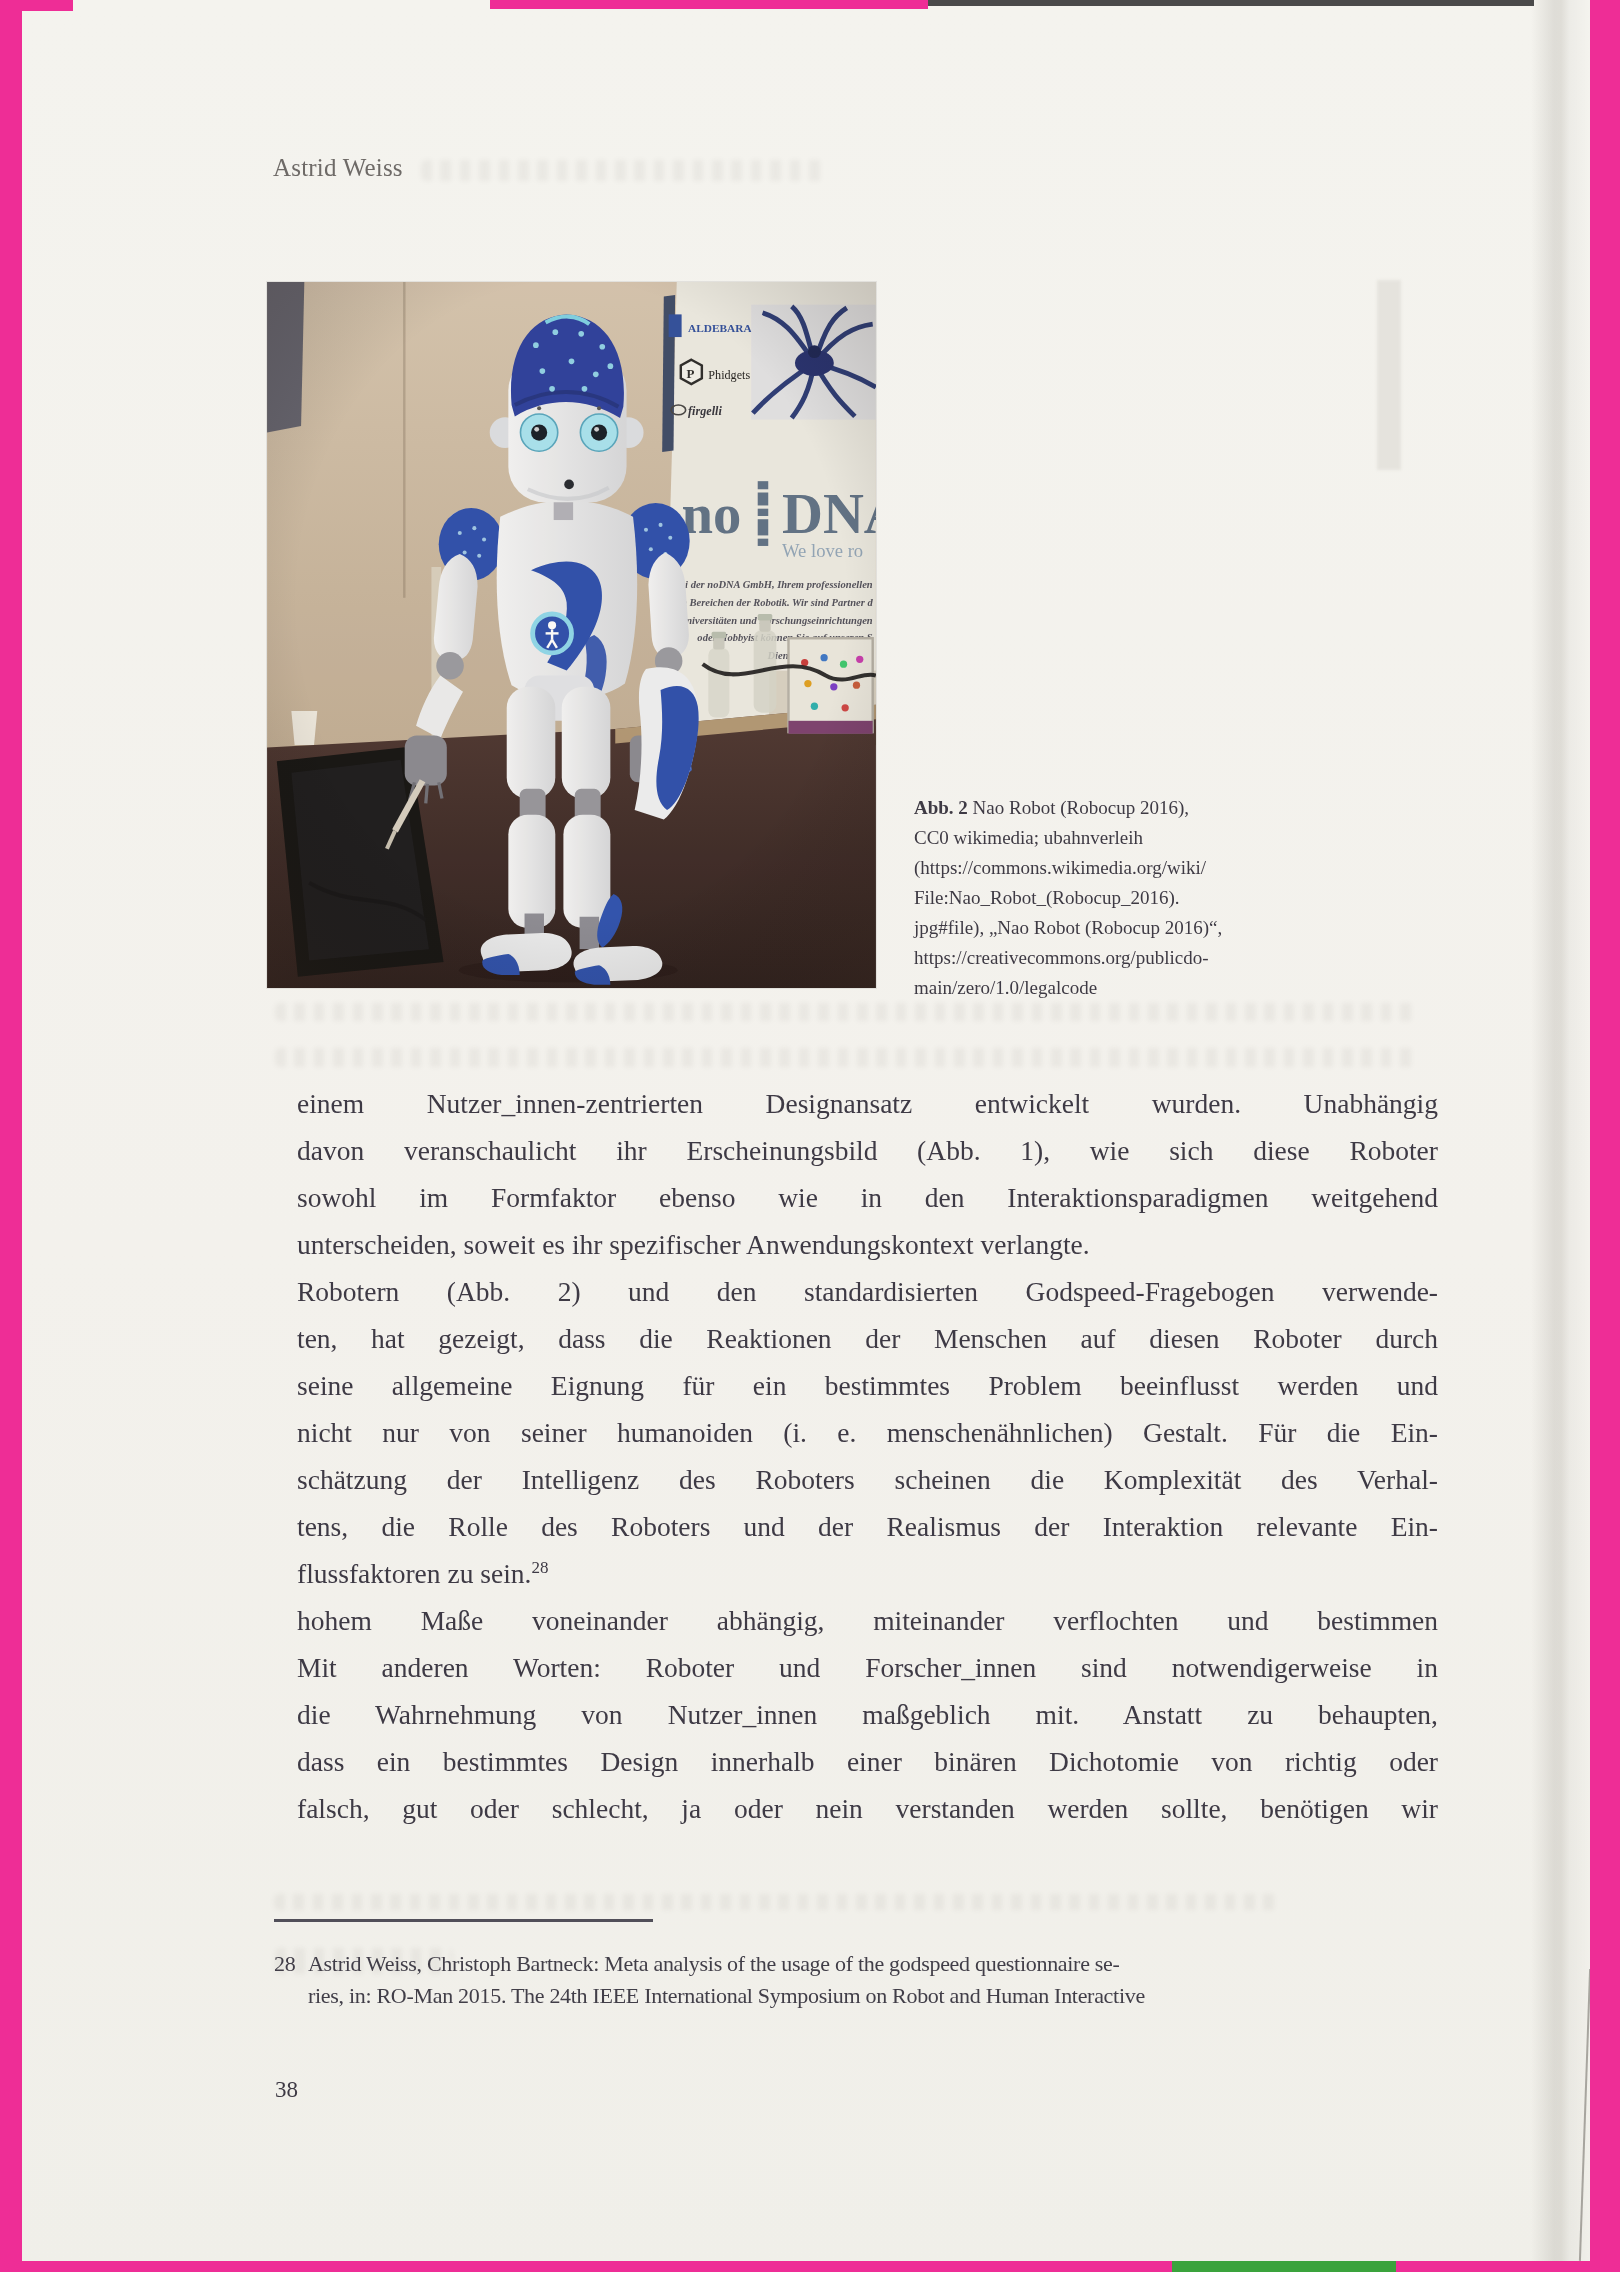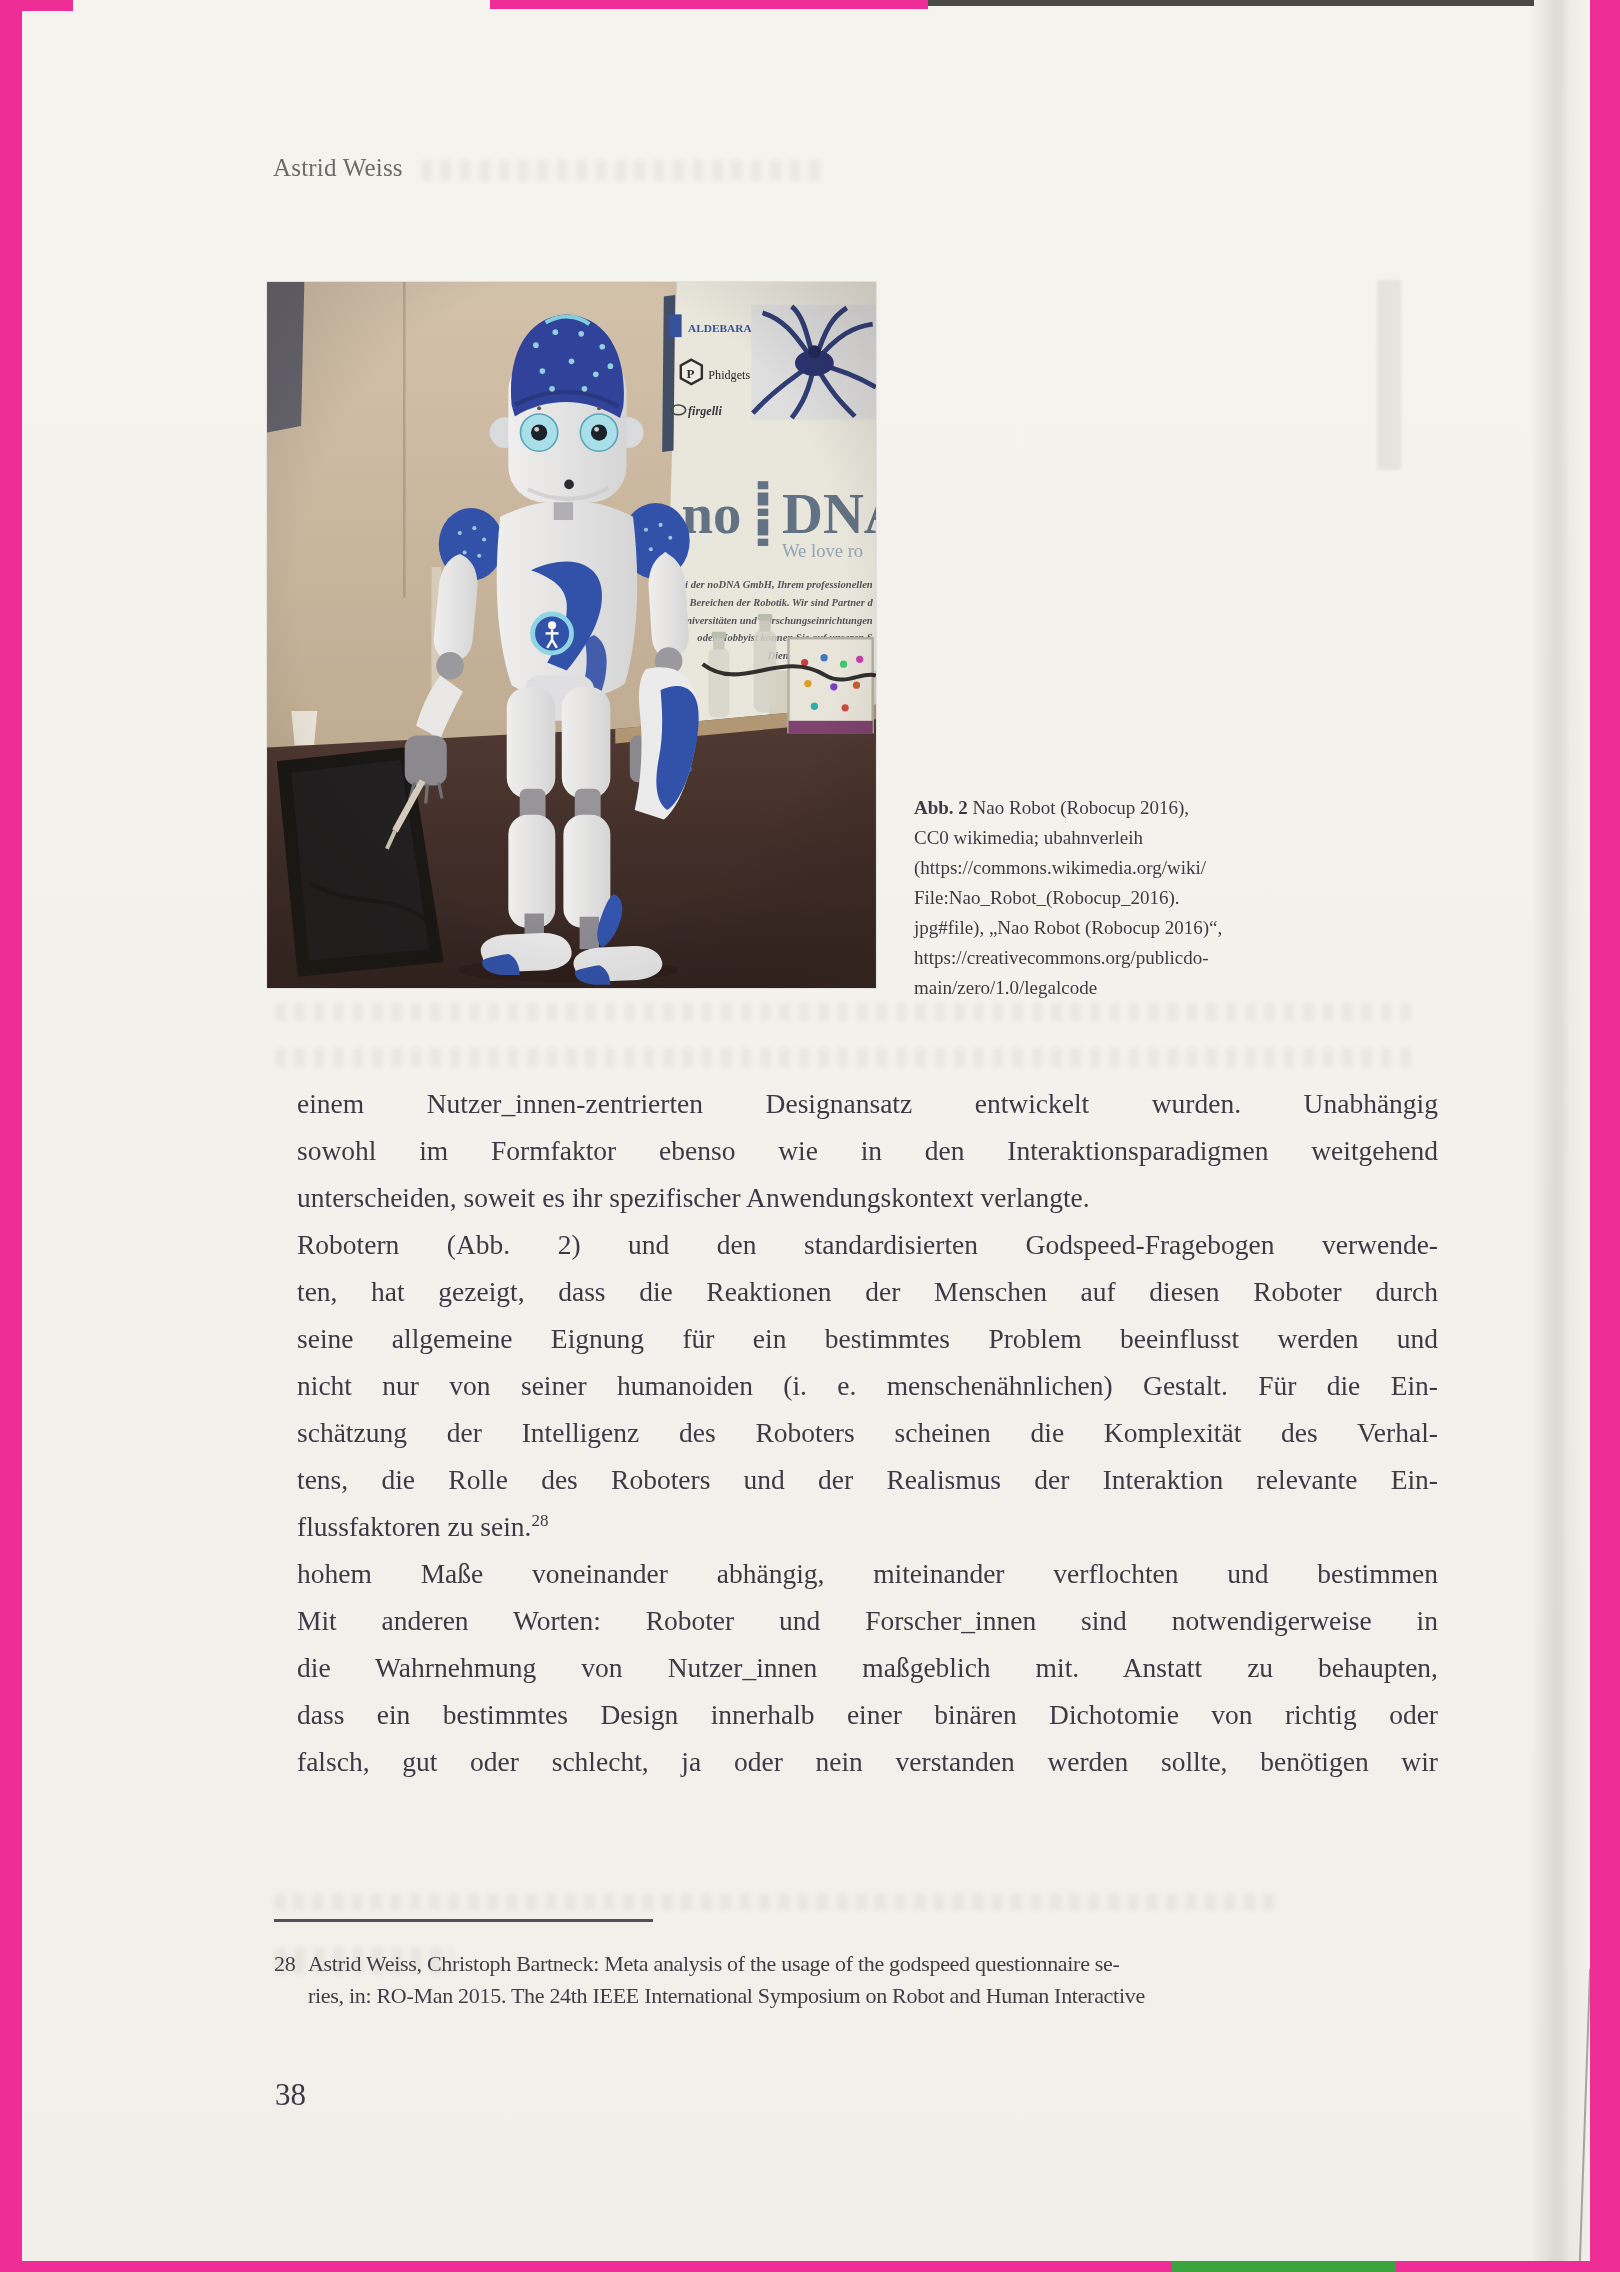--- a/index.html
+++ b/index.html
@@ -37,21 +37,21 @@
   .ln{display:block;white-space:nowrap;}
   .caption .first{display:block;white-space:nowrap;}
   .bodytext{position:absolute;left:274px;top:1080px;width:1141px;font-size:27.5px;margin-left:23px;}
   .bl{height:47px;line-height:47px;text-align:justify;overflow:visible;}
   .bl.just{text-align-last:justify;}
   sup{font-size:17px;vertical-align:super;line-height:0;}
   .fn-rule{position:absolute;left:274px;top:1919px;width:379px;height:3.2px;background:#514f59;}
   .footnote{position:absolute;left:274px;top:1948px;width:1141px;font-size:22px;line-height:32px;letter-spacing:-0.3px;color:#413e48;}
   .fn-num{position:absolute;left:0;top:0;}
   .fn-text{margin-left:34px;}
-  .pageno{position:absolute;left:275px;top:2077px;font-size:31px;color:#3e3a45;}
+  .pageno{position:absolute;left:275px;top:2077px;font-size:23px;color:#3e3a45;}
 </style>
 </head>
 <body>
 
 <div class="page">
 
   <div class="header">Astrid Weiss</div>
 
   <div class="smudge s1"></div>
   <div class="smudge s2"></div>
@@ -301,20 +301,21 @@
       <rect x="0" y="0" width="752" height="872" fill="url(#vg)"></rect>
     </svg>
   </figure>
 
   <div class="caption">
     <span class="first"><b>Abb. 2</b><span> Nao Robot (Robocup 2016),</span></span><span><span class="ln">CC0 wikimedia; ubahnverleih</span><span class="ln">(https://commons.wikimedia.org/wiki/</span><span class="ln">File:Nao_Robot_(Robocup_2016).</span><span class="ln">jpg#file), „Nao Robot (Robocup 2016)“,</span><span class="ln">https://creativecommons.org/publicdo-</span><span class="ln">main/zero/1.0/legalcode</span></span>
   </div>
 
   <div class="bodytext">
       <div class="bl just">einem Nutzer_innen-zentrierten Designansatz entwickelt wurden. Unabhängig</div>
+      <div class="bl just">davon veranschaulicht ihr Erscheinungsbild (Abb. 1), wie sich diese Roboter</div>
       <div class="bl just">sowohl im Formfaktor ebenso wie in den Interaktionsparadigmen weitgehend</div>
       <div class="bl">unterscheiden, soweit es ihr spezifischer Anwendungskontext verlangte.</div>
       <div class="bl just">Robotern (Abb. 2) und den standardisierten Godspeed-Fragebogen verwende-</div>
       <div class="bl just">ten, hat gezeigt, dass die Reaktionen der Menschen auf diesen Roboter durch</div>
       <div class="bl just">seine allgemeine Eignung für ein bestimmtes Problem beeinflusst werden und</div>
       <div class="bl just">nicht nur von seiner humanoiden (i. e. menschenähnlichen) Gestalt. Für die Ein-</div>
       <div class="bl just">schätzung der Intelligenz des Roboters scheinen die Komplexität des Verhal-</div>
       <div class="bl just">tens, die Rolle des Roboters und der Realismus der Interaktion relevante Ein-</div>
       <div class="bl">flussfaktoren zu sein.<sup>28</sup></div>
       <div class="bl just">hohem Maße voneinander abhängig, miteinander verflochten und bestimmen</div>

